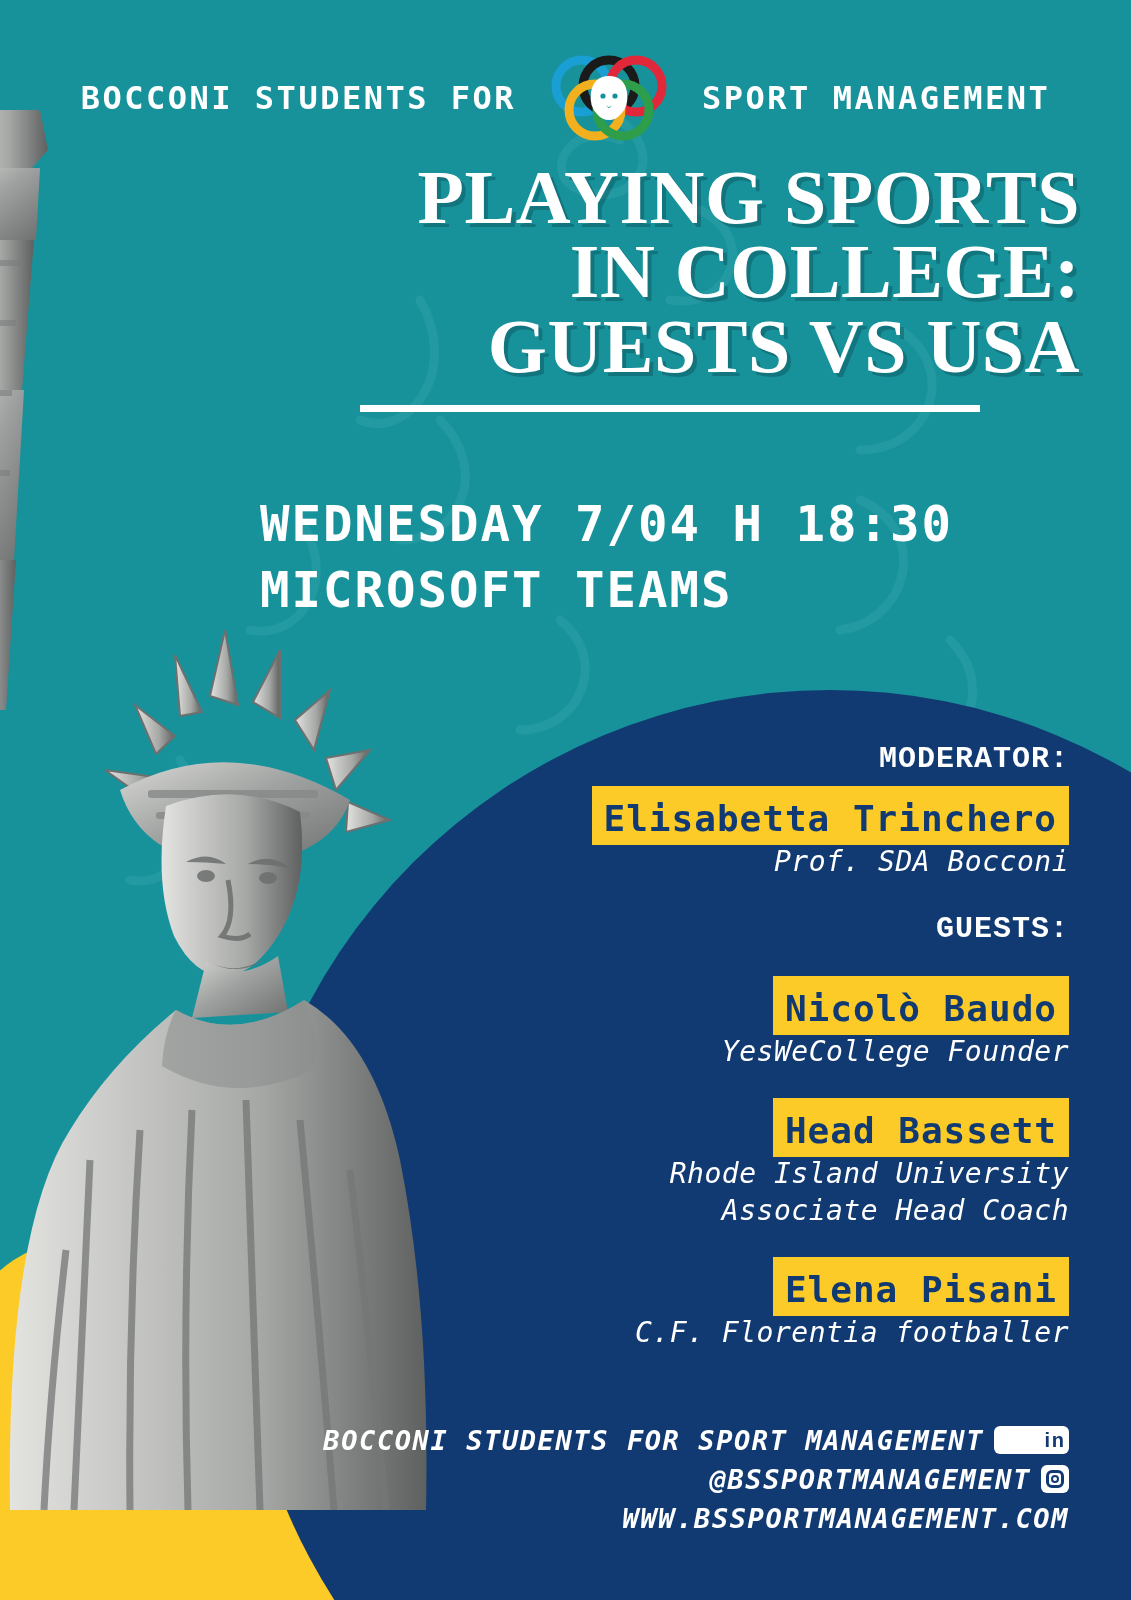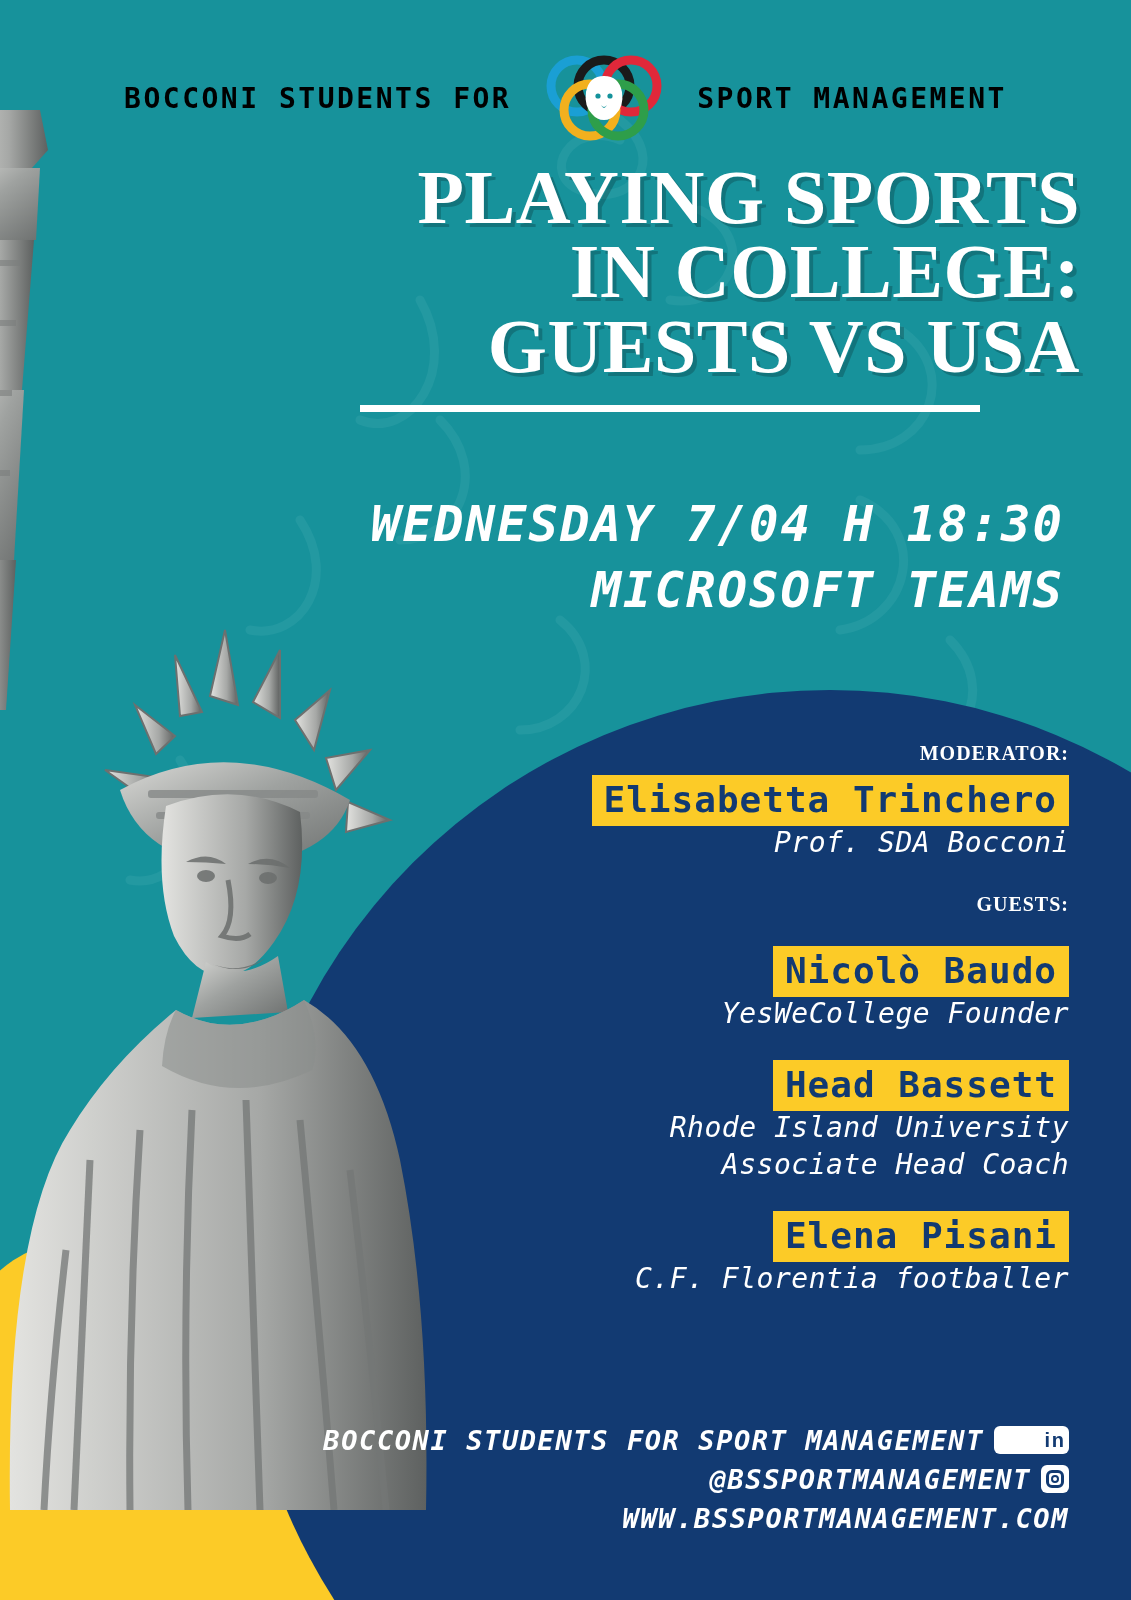--- a/index.html
+++ b/index.html
@@ -67,24 +67,24 @@
     top: 52px;
     left: 0;
     width: 1131px;
     display: flex;
     align-items: center;
     justify-content: center;
     gap: 22px;
     z-index: 6;
   }
   .header-text {
-    color: #000000;
+    color: #ffffff;
     font-family: "DejaVu Sans Mono", monospace;
     font-weight: bold;
-    font-size: 28px;
+    font-size: 32px;
     letter-spacing: 2.5px;
     white-space: nowrap;
   }
   .logo {
     width: 142px;
     height: 92px;
     position: relative;
     flex: 0 0 auto;
   }
 
@@ -111,25 +111,24 @@
     height: 7px;
     background: #ffffff;
     margin: 22px auto 0 auto;
     width: 620px;
   }
 
   
   .when {
     position: absolute;
     top: 492px;
-    left: 244px;
+    left: 260px;
     width: 820px;
-    text-align: right;
+    text-align: left;
     z-index: 6;
-    font-style: italic;
   }
   .when-line {
     font-family: "DejaVu Sans Mono", monospace;
     font-weight: bold;
     color: #ffffff;
     font-size: 49px;
     letter-spacing: 2px;
     line-height: 1.35;
     white-space: nowrap;
   }
@@ -138,42 +137,42 @@
   .panel {
     position: absolute;
     right: 62px;
     top: 742px;
     width: 520px;
     z-index: 7;
     text-align: right;
   }
   .role {
     color: #ffffff;
-    font-family: Liberation Serif, serif;
-    font-weight: bold;
-    font-size: 20px;
+    font-family: Liberation Mono, monospace;
+    font-weight: bold;
+    font-size: 30px;
     letter-spacing: 1px;
     margin-bottom: 10px;
   }
   .role.guests {
     margin-top: 34px;
   }
   .name-wrap {
     display: flex;
     justify-content: flex-end;
   }
   .name {
     display: inline-block;
     background: #fccb27;
     color: #123a72;
     font-family: "DejaVu Sans Mono", monospace;
     font-weight: bold;
     font-size: 36px;
     letter-spacing: 1px;
-    padding: 4px 12px 6px 12px;
+    padding: 12px 12px 6px 12px;
     white-space: nowrap;
   }
   .sub {
     color: #ffffff;
     font-family: "DejaVu Sans Mono", monospace;
     font-style: italic;
     font-size: 28px;
     letter-spacing: 0.5px;
     line-height: 1.18;
     margin-top: 0;

